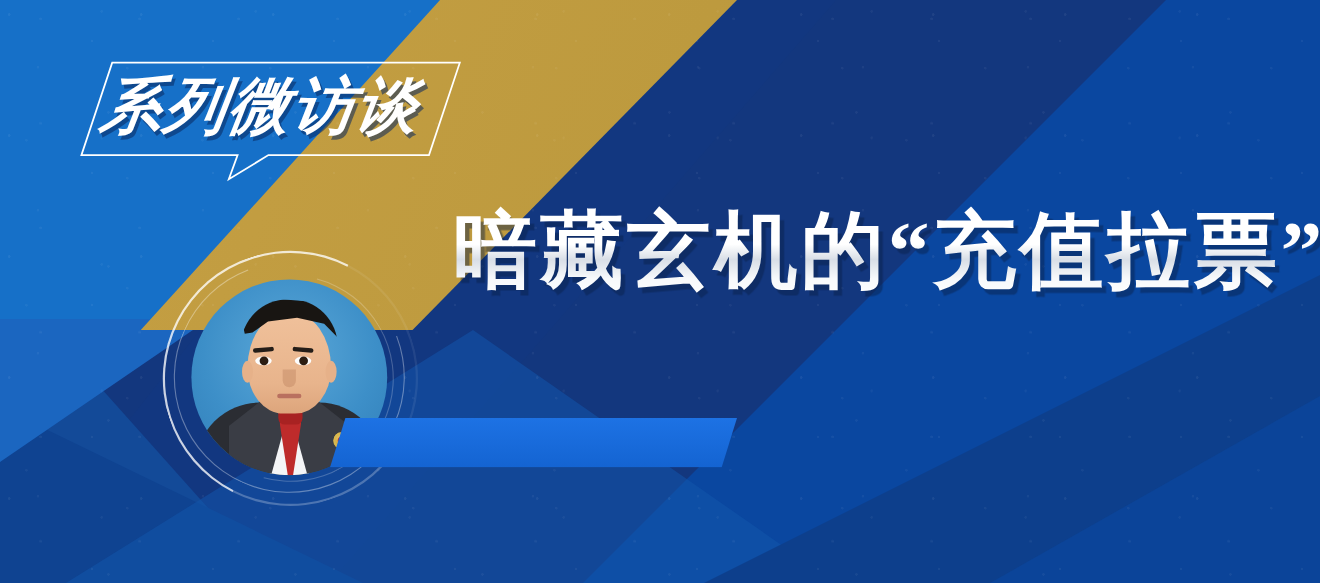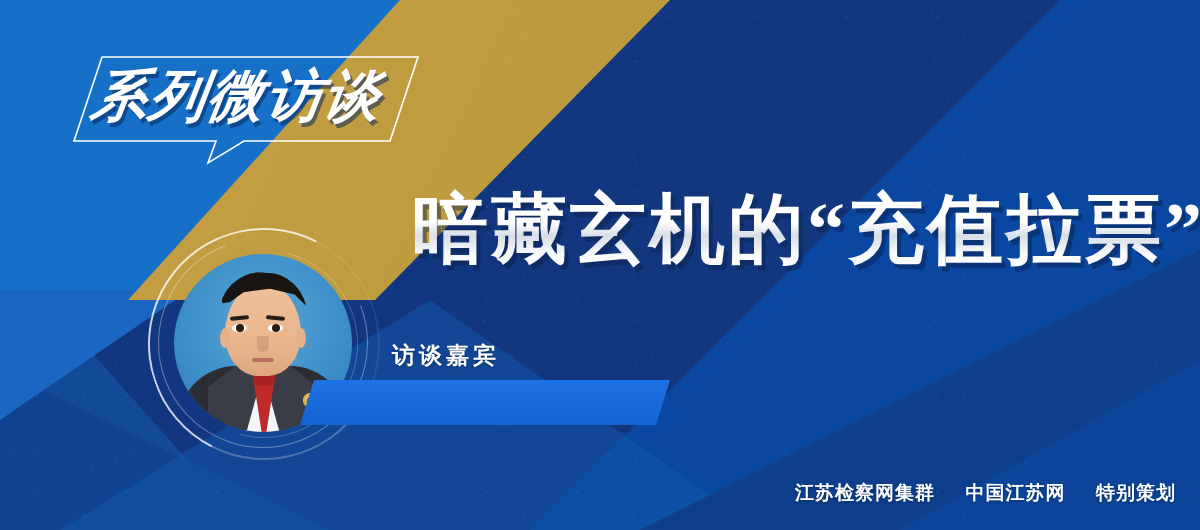--- a/index.html
+++ b/index.html
@@ -265,24 +265,16 @@
       <div class="hair"></div>
       <div class="browL"></div>
       <div class="browR"></div>
       <div class="eyeL"></div>
       <div class="eyeR"></div>
       <div class="nose"></div>
       <div class="mouth"></div>
     </div>
   </div>
 
-  <div id="guest-role">访谈嘉宾</div>
   <div id="guest-banner"></div>
 
-  <div id="footer">
-    <span>江苏检察网集群</span>
-    <span class="gap"></span>
-    <span>中国江苏网</span>
-    <span class="gap"></span>
-    <span>特别策划</span>
-  </div>
 
 </div>
 
 </body></html>

